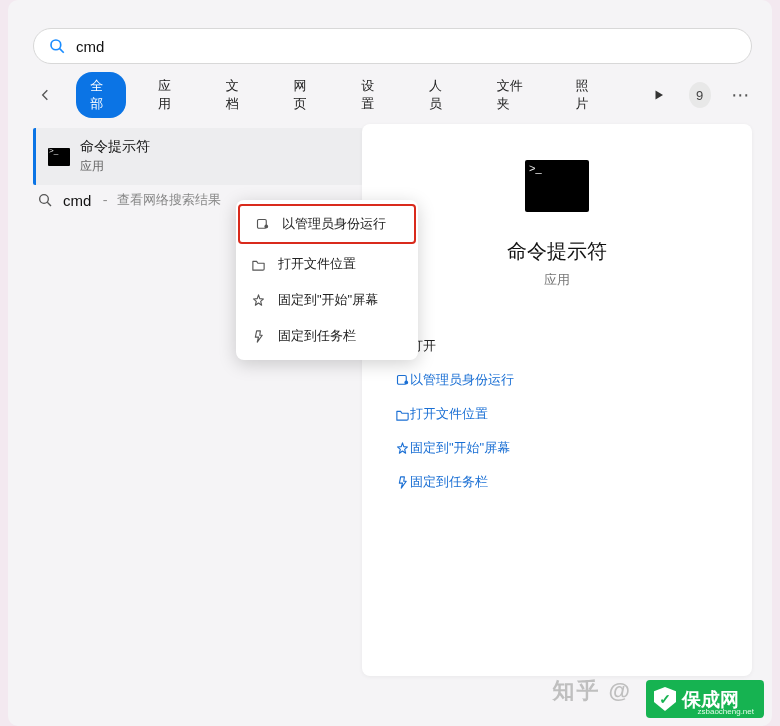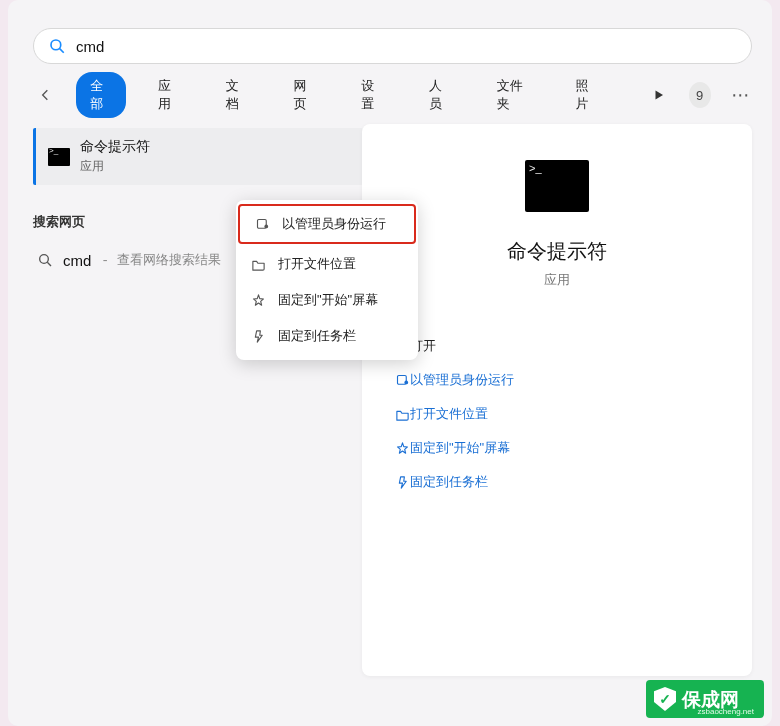--- a/index.html
+++ b/index.html
@@ -117,21 +117,20 @@
 
   <div class="left-col">
     <div class="best-row">
       <div class="mini-thumb"></div>
       <div>
         <div class="best-title">命令提示符</div>
         <div class="best-sub">应用</div>
       </div>
     </div>
 
-    <div class="search-web-label">搜索网页</div>
     <div class="web-row">
       <svg width="16" height="16" viewBox="0 0 24 24" fill="none" stroke="#555" stroke-width="2">
           <circle cx="10.5" cy="10.5" r="6.5"></circle>
           <line x1="15.5" y1="15.5" x2="21" y2="21"></line>
         </svg>
       <span class="web-term">cmd</span>
       <span class="web-hint"> - 查看网络搜索结果</span>
     </div>
   </div>
 
@@ -211,18 +210,19 @@
       <div class="ctx-item">
         <span class="icon-slot" style="color:#555">
           <svg width="15" height="15" viewBox="0 0 24 24" fill="none" stroke="currentColor" stroke-width="1.8" stroke-linecap="round" stroke-linejoin="round">
             <path d="M9 3h6l-1 7h4l-8 11 2-8H7z"></path>
           </svg>
         </span>
         <span>固定到任务栏</span>
       </div>
     </div>
 
+  <div class="watermark-zhihu">知乎 @</div>
   <div class="watermark-logo">
     <div class="logo-shield">✓</div>
     <span class="logo-text">保成网</span>
     <span class="logo-sub">zsbaocheng.net</span>
   </div>
 </div>
 
 </body></html>

